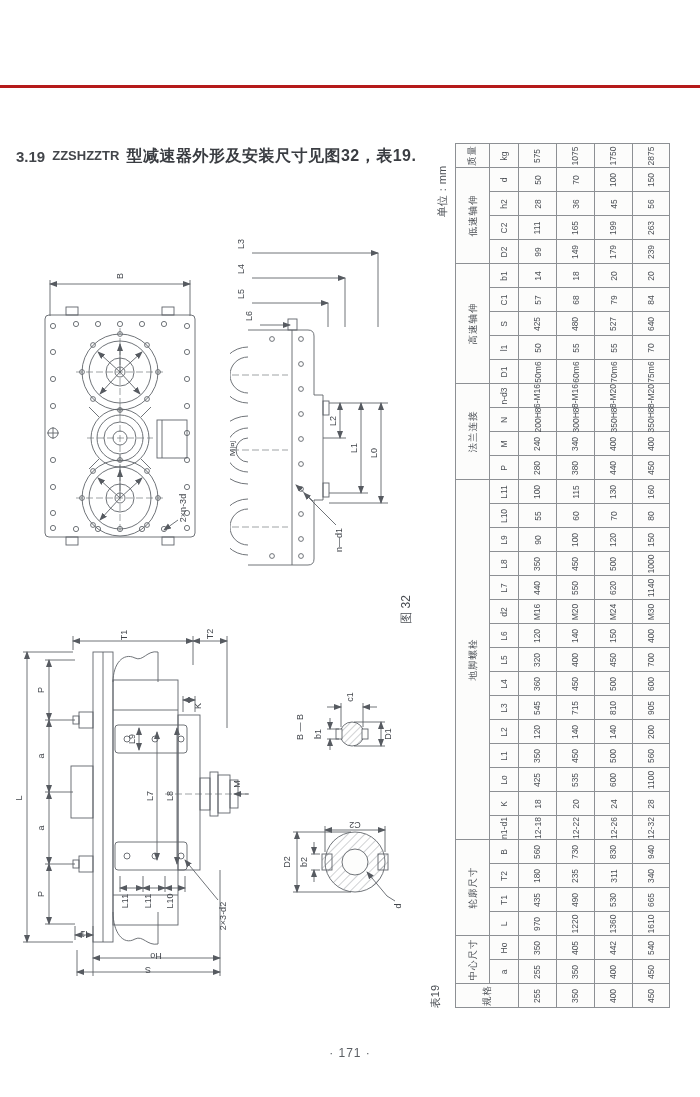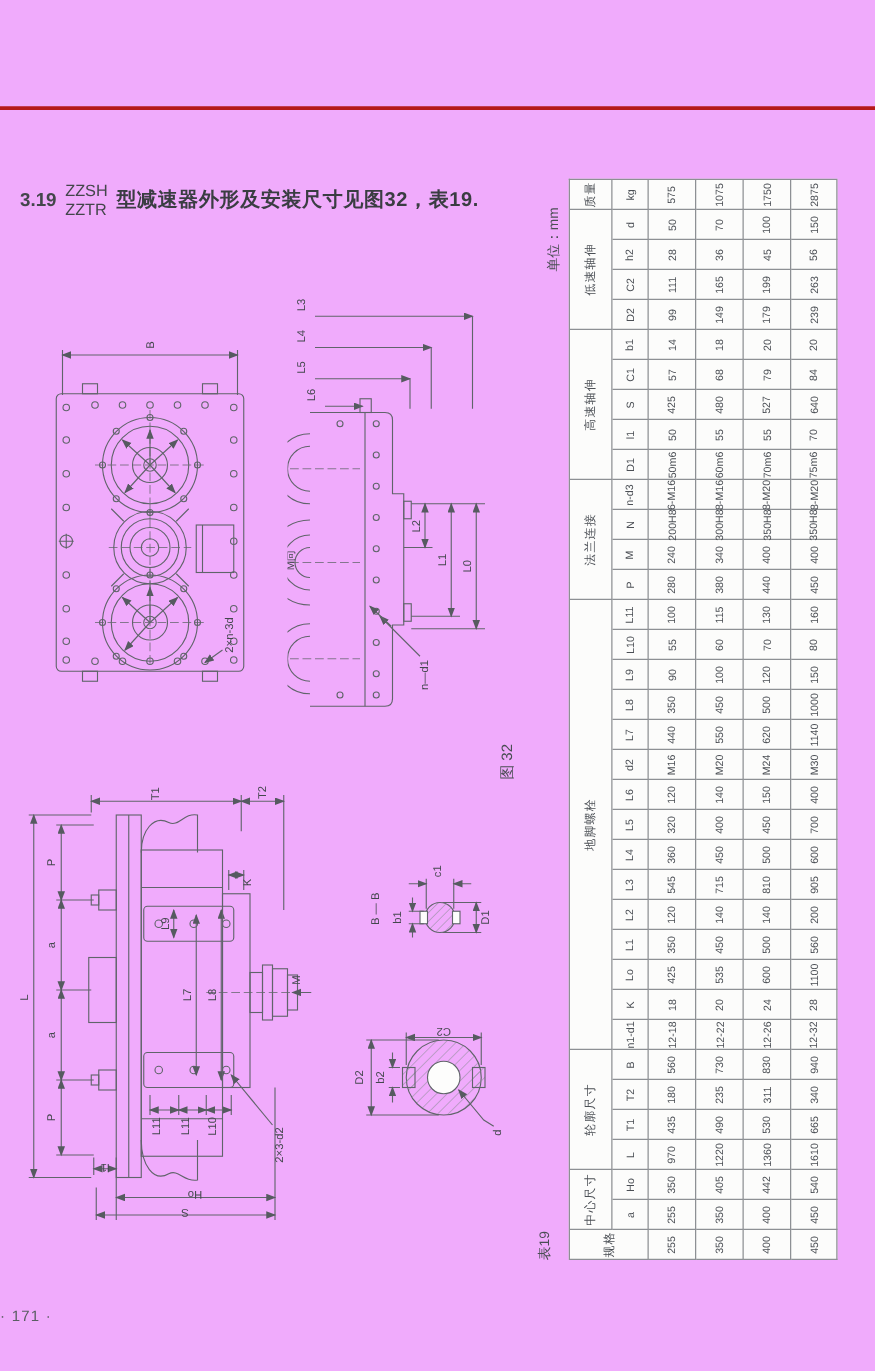--- a/index.html
+++ b/index.html
@@ -1,39 +1,39 @@
 <!DOCTYPE html>
 <html><head>
 <meta charset="utf-8">
 <style>
   html,body{margin:0;padding:0;}
   body{background:#e8e8e8;font-family:"Liberation Sans",sans-serif;}
-  #page{position:relative;width:700px;height:1097px;background:#f0abfc;overflow:hidden;margin:0 auto;
+  #page{position:relative;width:700px;height:1097px;background:#ffffff;overflow:hidden;margin:0 auto;
         color:#3c4046;}
   .rule{position:absolute;left:0;top:85px;width:700px;height:3px;}
   
   .titleblock{position:absolute;left:16px;top:146px;display:flex;align-items:center;gap:7px;}
   .sec-num{font-size:15px;font-weight:bold;color:#43464b;}
-  .models{display:flex;flex-direction:column;line-height:1.15;font-size:13px;font-weight:normal;color:#43464b;}
+  .models{display:flex;line-height:1.15;font-size:13px;font-weight:bold;color:#43464b;}
   .cn-title{font-size:16px;font-weight:bold;color:#3a3d42;letter-spacing:0.5px;}
   
   .vtext{position:absolute;white-space:nowrap;transform:rotate(-90deg);font-size:11px;color:#4a4e54;}
   
   #spec-table{position:absolute;left:455px;top:143px;display:grid;
       grid-template-columns:34px 29px 38px 38px 38px 37px;
       grid-auto-rows:24px;border-top:1px solid #8d9094;border-left:1px solid #8d9094;
       background:#fcfcfb;}
   .tcell{border-right:1px solid #8d9094;border-bottom:1px solid #8d9094;
       display:flex;align-items:center;justify-content:center;overflow:visible;}
   .tcell>span{transform:rotate(-90deg);white-space:nowrap;font-size:8.5px;color:#4b4f55;}
   .tcell.group>span{font-size:9.5px;letter-spacing:1px;}
   
   .fig{position:absolute;}
   svg text{font-family:"Liberation Sans",sans-serif;font-size:9px;fill:#43474d;}
-  .pagenum{position:absolute;left:0;right:0;top:1046px;text-align:left;font-size:12px;color:#5a5e63;letter-spacing:1px;}
+  .pagenum{position:absolute;left:0;right:0;top:1046px;text-align:center;font-size:12px;color:#5a5e63;letter-spacing:1px;}
 </style>
 </head>
 <body>
 
 <div id="page">
 
   <div class="rule" style="background: rgb(181, 26, 26);"></div>
 
   <div class="titleblock">
     <span class="sec-num">3.19</span>

